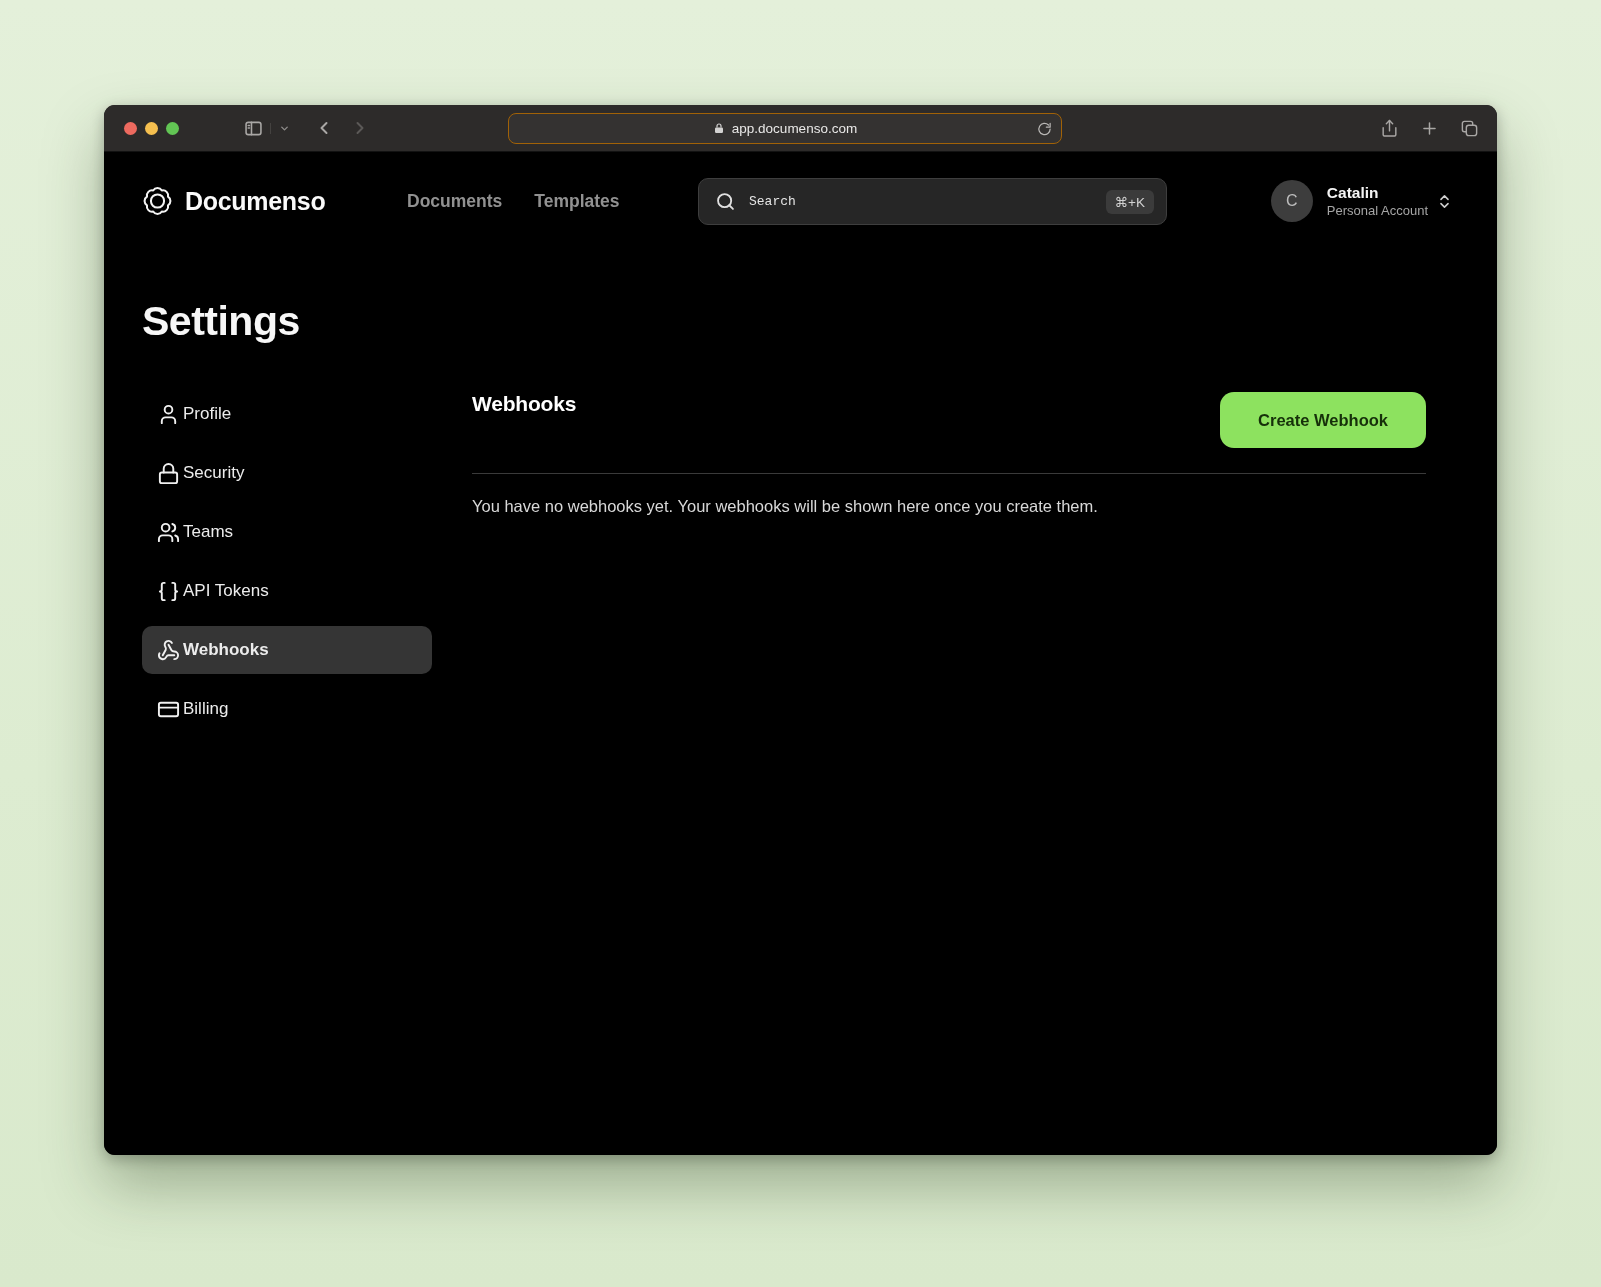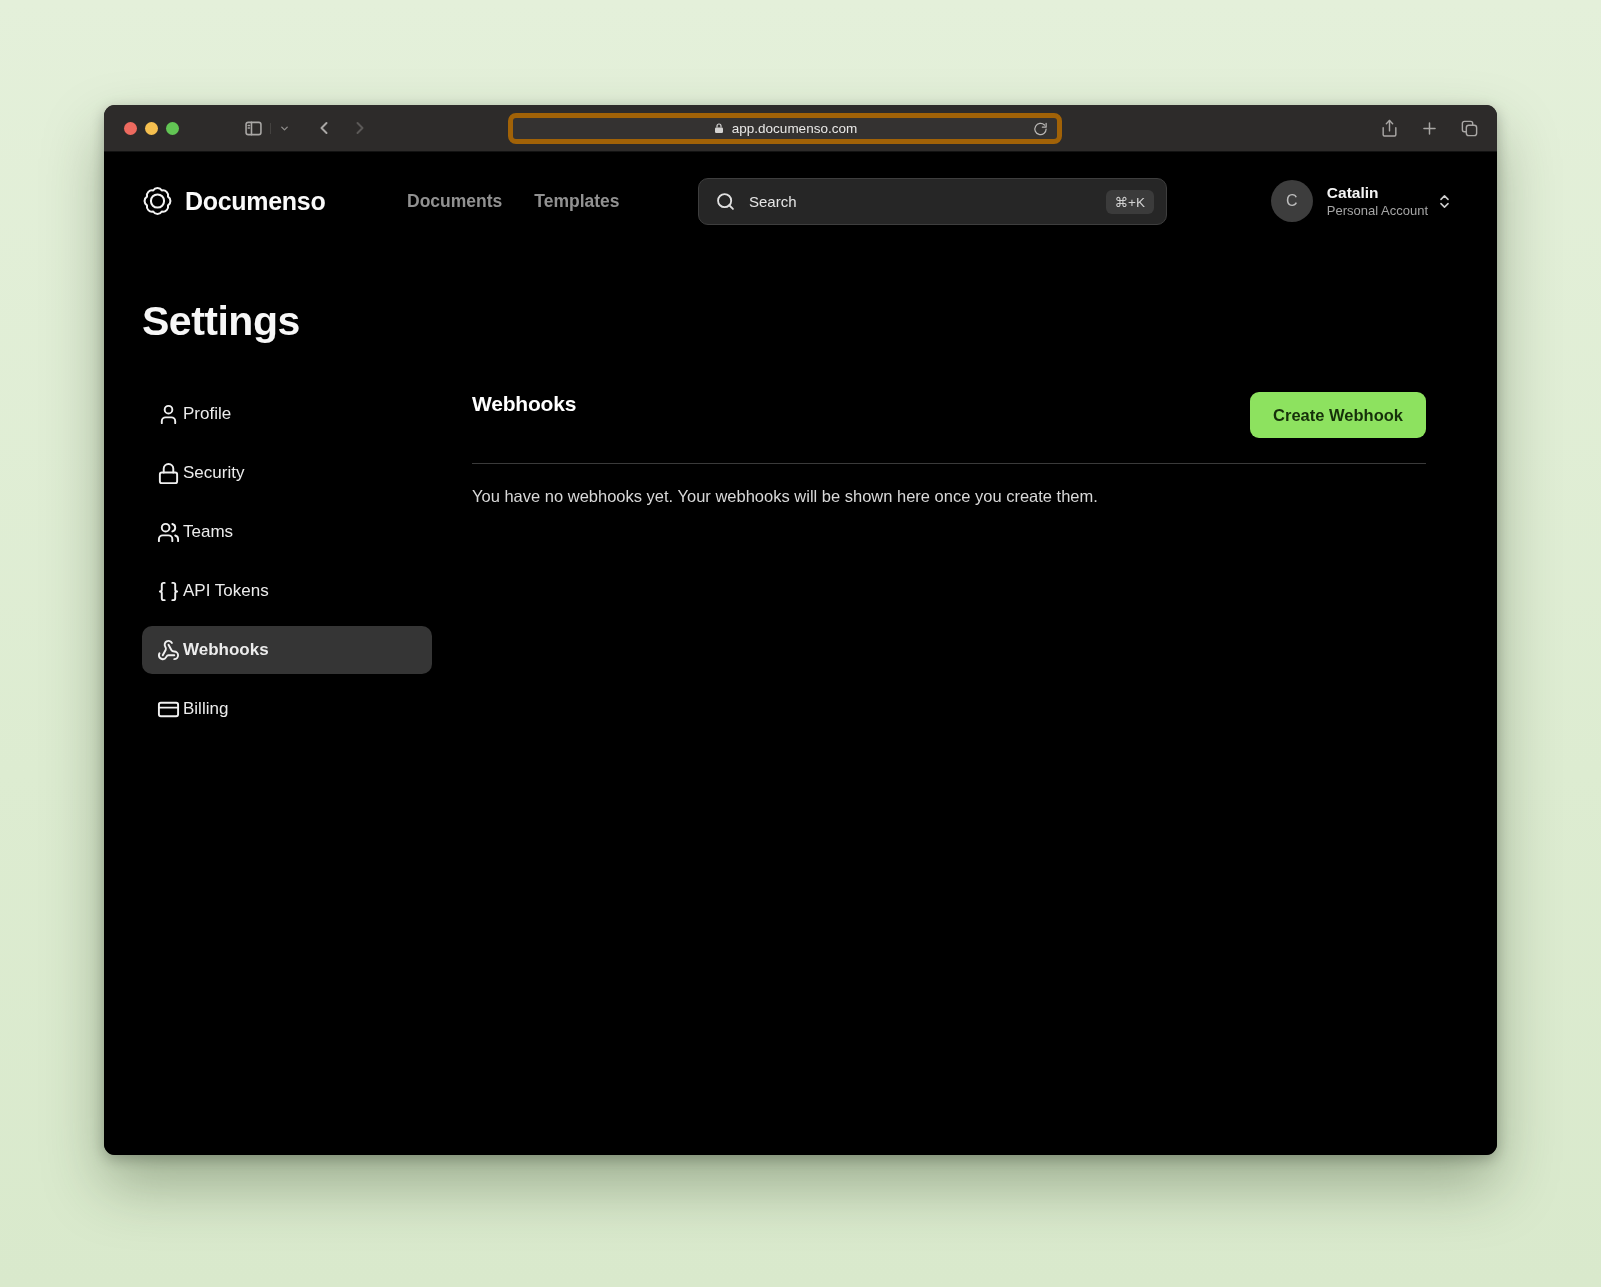--- a/index.html
+++ b/index.html
@@ -35,21 +35,21 @@
   .light.green  { background: #62c554; }
   .tb-ico { color: #a9a7a5; display: flex; align-items: center; }
   .tb-ico.dim { color: #5b5957; }
   .sidebar-toggle { margin-left: 64px; }
   .tb-caret { margin-left: 6px; padding-left: 8px; border-left: 1px solid #444240; color: #8e8c8a; }
   .nav-back { margin-left: 24px; }
   .nav-fwd  { margin-left: 16px; }
   .url-bar {
     position: absolute; left: 404px; top: 8px;
     width: 554px; height: 31px;
-    background: #343231; border: 5px solid #a16207; border-radius: 8px;
+    background: #343231; border: 1px solid #a16207; border-radius: 8px;
     display: flex; align-items: center; justify-content: center;
     color: #e9e8e7; font-size: 13.5px;
   }
   .url-bar .lock { margin-right: 7px; }
   .url-reload { position: absolute; right: 9px; top: 50%; transform: translateY(-50%); color: #b9b7b5; }
   .tb-right { position: absolute; right: 18px; top: 0; height: 47px; display: flex; align-items: center; gap: 21px; }
 
   
   .app { position: relative; height: calc(100% - 47px); background: #000000; color: #ededed; }
 
@@ -69,21 +69,21 @@
     color: #919191; font-size: 17.5px; font-weight: 600; text-decoration: none; cursor: pointer;
   }
   .searchbox {
     position: absolute; left: 594px; top: 26px; width: 469px; height: 47px;
     background: #262626; border: 1px solid #3e3e3e; border-radius: 10px;
     display: flex; align-items: center; padding: 0 12px 0 16px;
   }
   .searchbox .mag { color: #e0e0e0; margin-right: 13px; }
   .searchbox input {
     flex: 1; background: transparent; border: 0; outline: 0;
-    color: #f0f0f0; font-size: 15px; font-family: Liberation Sans, sans-serif;
+    color: #f0f0f0; font-size: 13px; font-family: Liberation Mono, monospace;
   }
   .searchbox input::placeholder { color: #e6e6e6; opacity: 1; }
   .kbd {
     background: #3b3b3b; color: #d2d2d2; border-radius: 6px;
     font-size: 13.5px; padding: 4px 9px; font-family: inherit;
   }
   .account {
     position: absolute; right: 44px; top: 49px; transform: translateY(-50%);
     display: flex; align-items: center; cursor: pointer;
   }
@@ -112,21 +112,21 @@
   }
   .side-item .s-ico { color: #f0f0f0; flex: none; }
   .side-item.active { background: #353535; font-weight: 700; }
 
   .content { flex: 1; margin-left: 40px; padding-top: 2px; }
   .content-head { display: flex; justify-content: space-between; align-items: flex-start; }
   .content-title { font-size: 21px; font-weight: 700; color: #ffffff; letter-spacing: -0.2px; }
   .content-desc { margin-top: 12px; font-size: 16.5px; color: #cfcfcf; }
   .btn-primary {
     background: #8de25f; color: #16300a;
-    border: 0; border-radius: 9px; height: 46px; padding: 0 23px;
+    border: 0; border-radius: 14px; height: 56px; padding: 0 38px;
     font-size: 16.5px; font-weight: 600; font-family: inherit; cursor: pointer;
   }
   .rule { border: 0; border-top: 1px solid #3a3a3a; margin-top: 25px; }
   .empty-state { margin-top: 23px; font-size: 16.5px; color: #d8d8d8; }
 </style>
 </head>
 <body>
 
 <div class="window">
 

